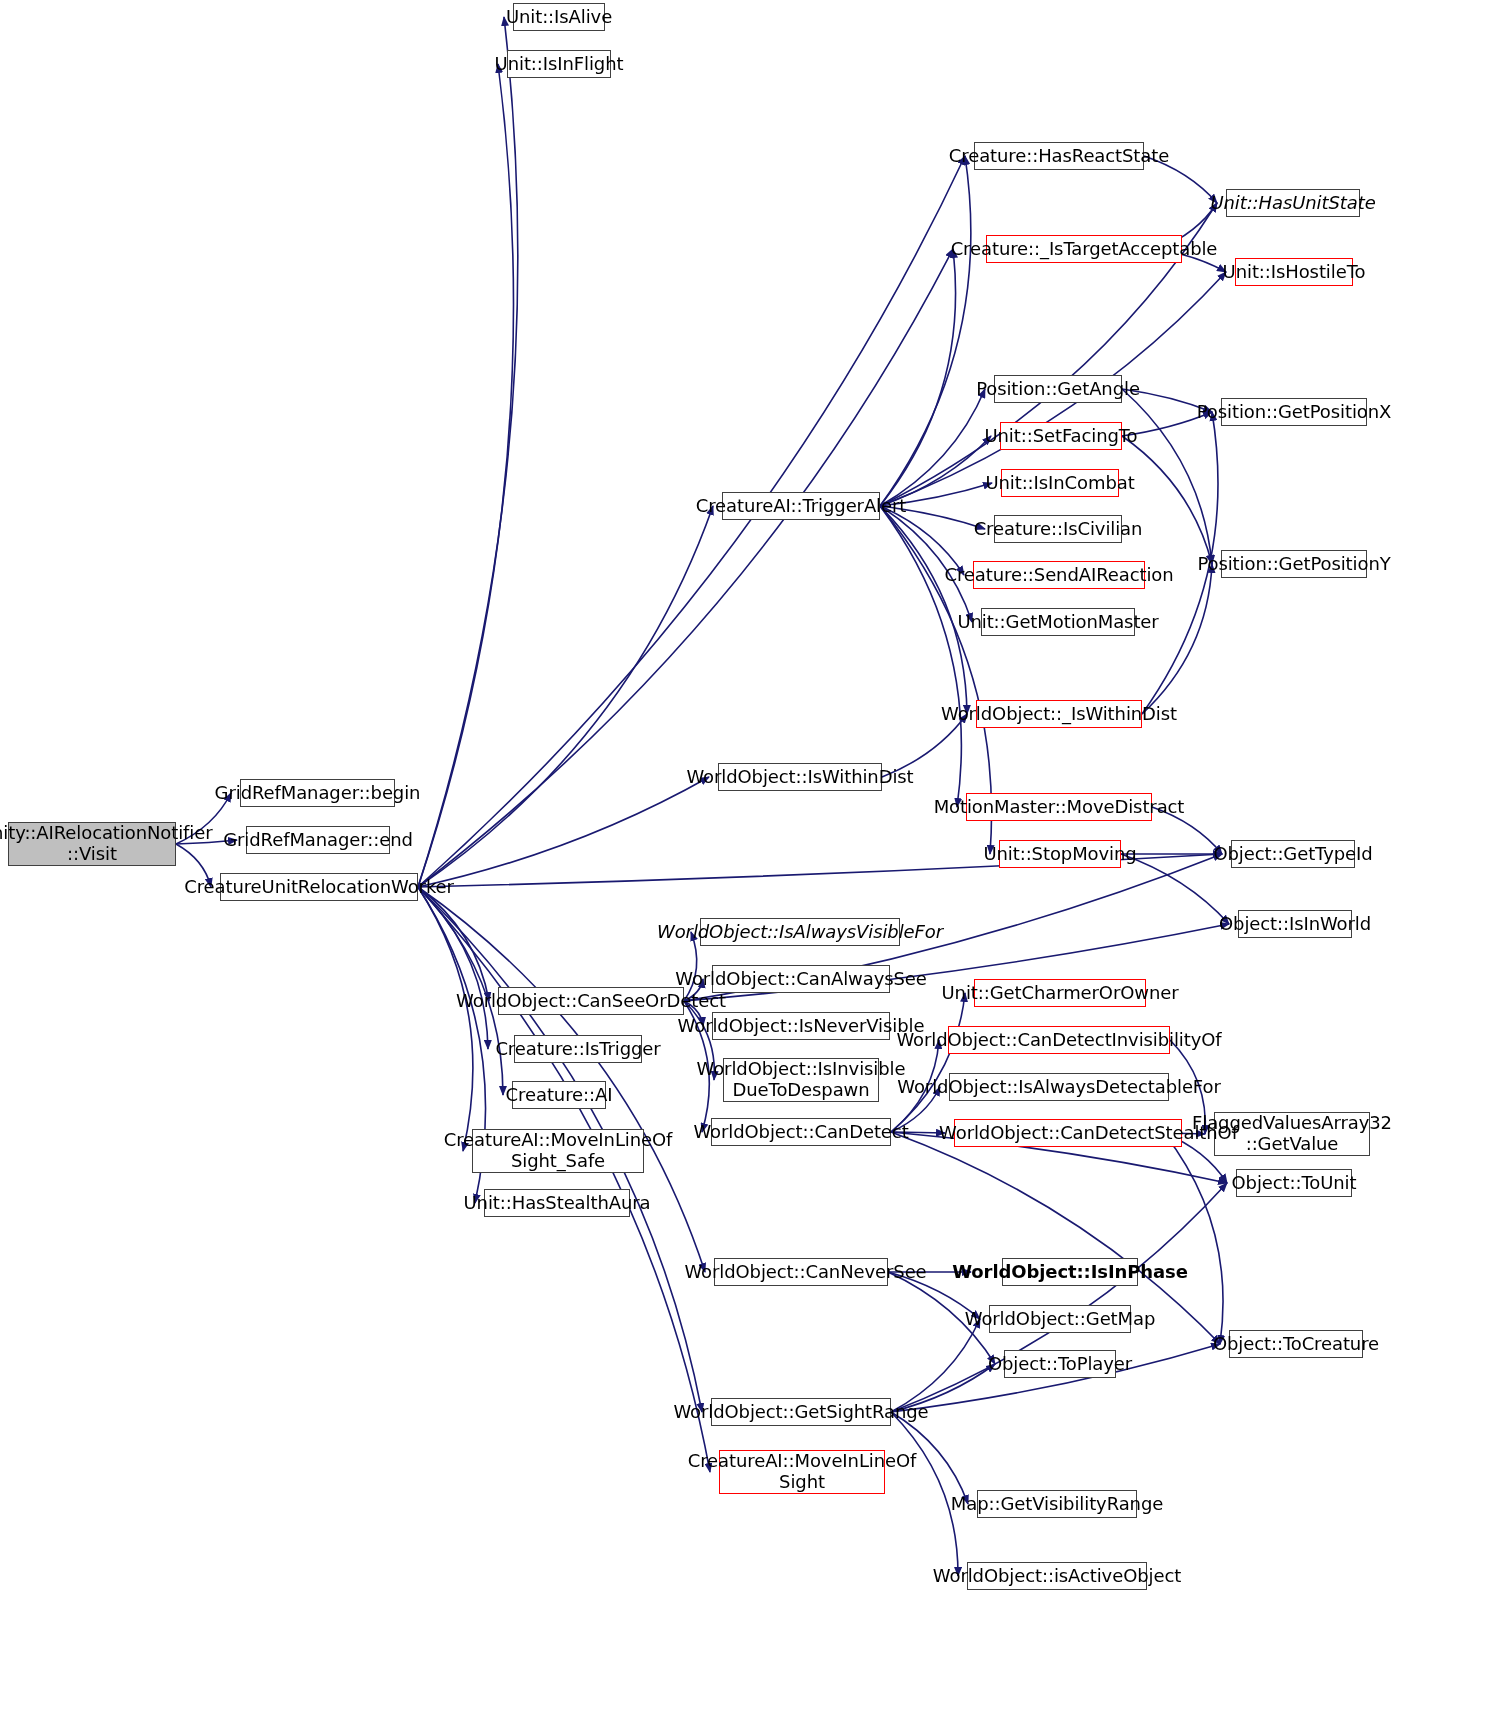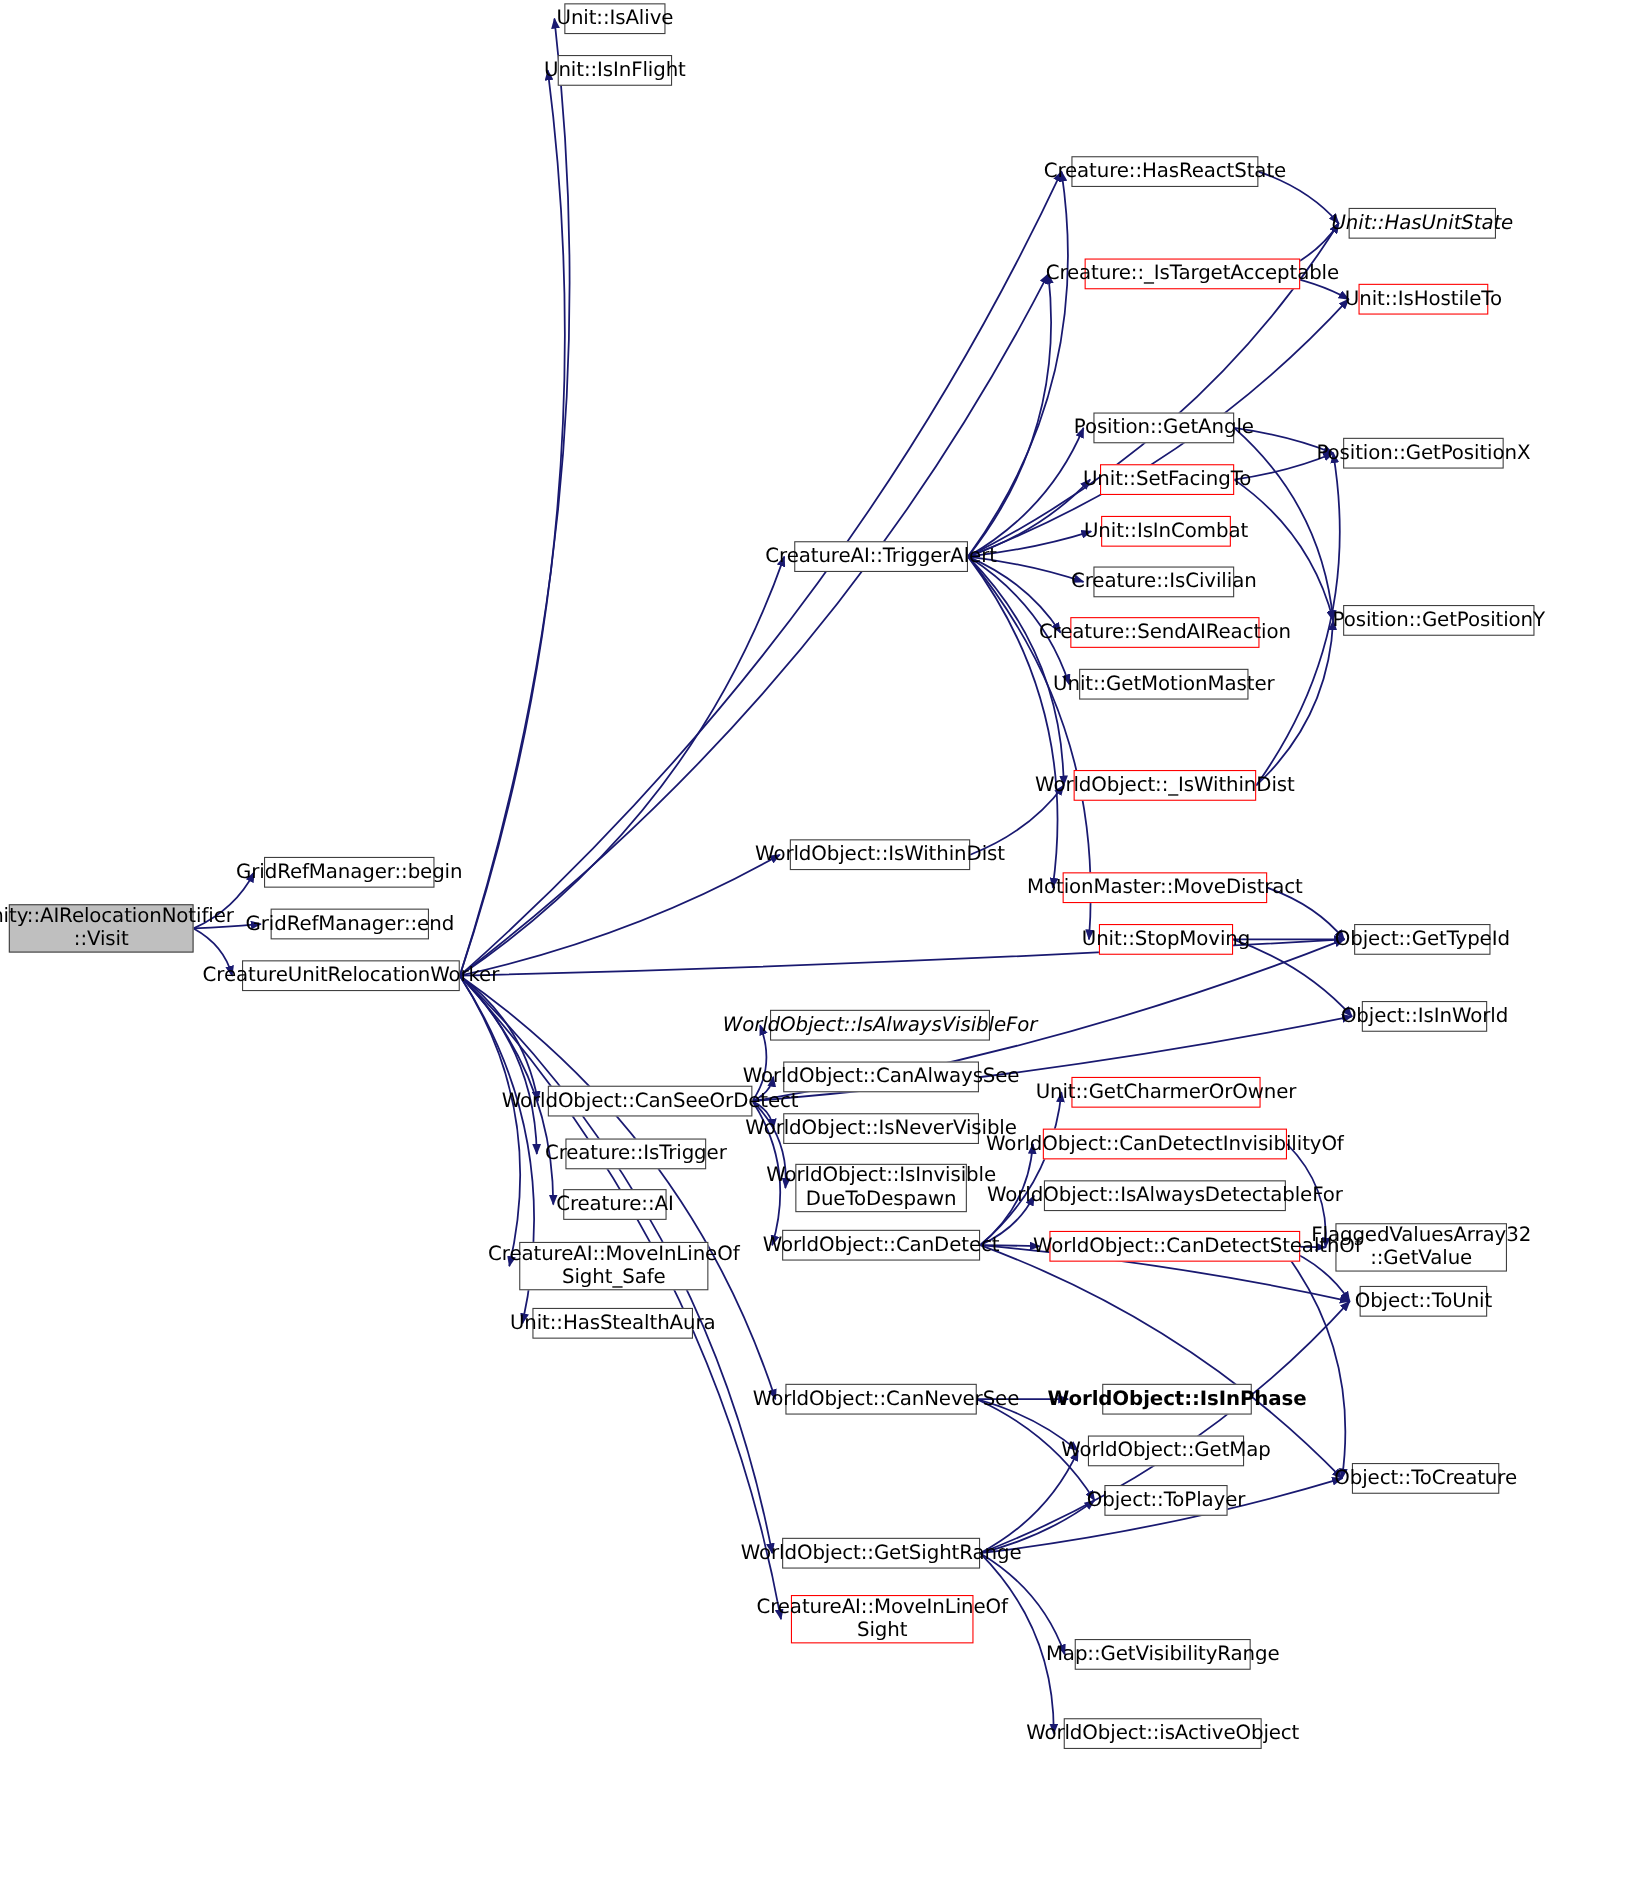--- a/index.html
+++ b/index.html
@@ -138,21 +138,21 @@
       <div class="node" style="left: 974px; top: 142px; width: 170px; height: 28px;">Creature::HasReactState</div>
       <div class="node" style="left: 1226px; top: 189px; width: 134px; height: 28px; font-style: italic;">Unit::HasUnitState</div>
       <div class="node red" style="left: 962px; top: 235px; width: 196px; height: 28px; margin-left: 24px;">Creature::_IsTargetAcceptable</div>
       <div class="node red" style="left: 1235px; top: 258px; width: 118px; height: 28px;">Unit::IsHostileTo</div>
       <div class="node" style="left: 994px; top: 375px; width: 128px; height: 28px;">Position::GetAngle</div>
       <div class="node" style="left: 1221px; top: 398px; width: 146px; height: 28px;">Position::GetPositionX</div>
       <div class="node red" style="left: 1000px; top: 422px; width: 122px; height: 28px;">Unit::SetFacingTo</div>
       <div class="node red" style="left: 1001px; top: 469px; width: 118px; height: 28px;">Unit::IsInCombat</div>
       <div class="node" style="left: 722px; top: 492px; width: 158px; height: 28px;">CreatureAI::TriggerAlert</div>
       <div class="node" style="left: 994px; top: 515px; width: 128px; height: 28px;">Creature::IsCivilian</div>
-      <div class="node" style="left: 1221px; top: 550px; width: 174px; height: 28px;">Position::GetPositionY</div>
+      <div class="node" style="left: 1221px; top: 550px; width: 146px; height: 28px;">Position::GetPositionY</div>
       <div class="node red" style="left: 973px; top: 561px; width: 172px; height: 28px;">Creature::SendAIReaction</div>
       <div class="node" style="left: 981px; top: 608px; width: 154px; height: 28px;">Unit::GetMotionMaster</div>
       <div class="node red" style="left: 976px; top: 700px; width: 166px; height: 28px;">WorldObject::_IsWithinDist</div>
       <div class="node" style="left: 240px; top: 779px; width: 155px; height: 28px;">GridRefManager::begin</div>
       <div class="node" style="left: 718px; top: 763px; width: 164px; height: 28px;">WorldObject::IsWithinDist</div>
       <div class="node red" style="left: 966px; top: 793px; width: 186px; height: 28px;">MotionMaster::MoveDistract</div>
       <div class="node" style="left: 246px; top: 826px; width: 144px; height: 28px;">GridRefManager::end</div>
       <div class="node" style="left: 1231px; top: 840px; width: 124px; height: 28px;">Object::GetTypeId</div>
       <div class="node red" style="left: 999px; top: 840px; width: 122px; height: 28px;">Unit::StopMoving</div>
       <div class="node" style="left: 220px; top: 873px; width: 198px; height: 28px;">CreatureUnitRelocationWorker</div>

